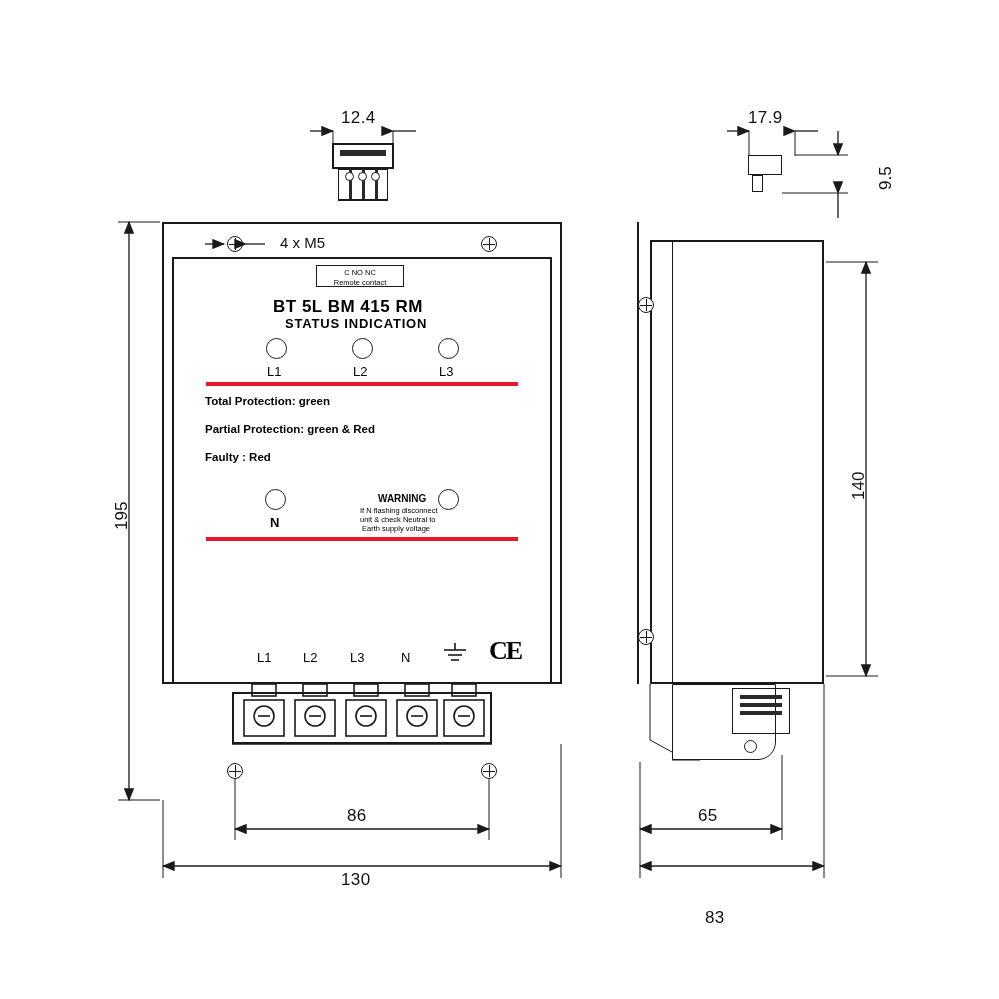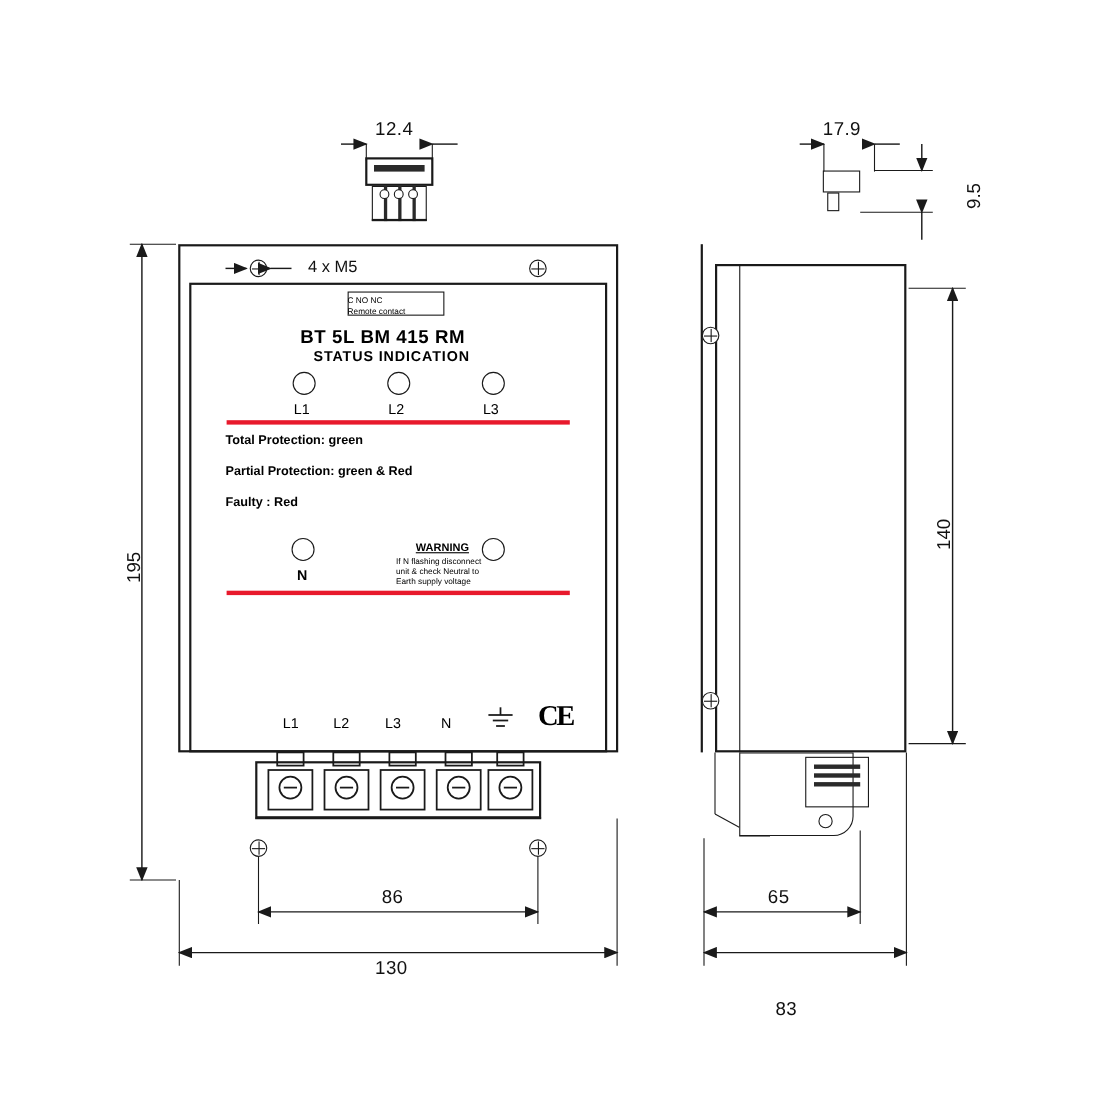--- a/index.html
+++ b/index.html
@@ -92,40 +92,39 @@
   .legend {
     position: absolute;
     font-size: 11.5px;
     white-space: nowrap;
     font-weight: bold;
   }
   .tiny {
     position: absolute;
     font-size: 7.5px;
     line-height: 9px;
-    text-align: left;
+    text-align: center;
     white-space: nowrap;
   }
   .phase {
     position: absolute;
     font-size: 13px;
     white-space: nowrap;
   }
   .phase-b {
     position: absolute;
     font-size: 13px;
     font-weight: bold;
     white-space: nowrap;
   }
   .warn {
     position: absolute;
     font-size: 10px;
     font-weight: bold;
     white-space: nowrap;
-    text-decoration: underline;
   }
   .ce {
     position: absolute;
     font-size: 26px;
     font-weight: bold;
     font-family: "Liberation Serif", serif;
     letter-spacing: -2px;
     white-space: nowrap;
   }
   .term-box {

